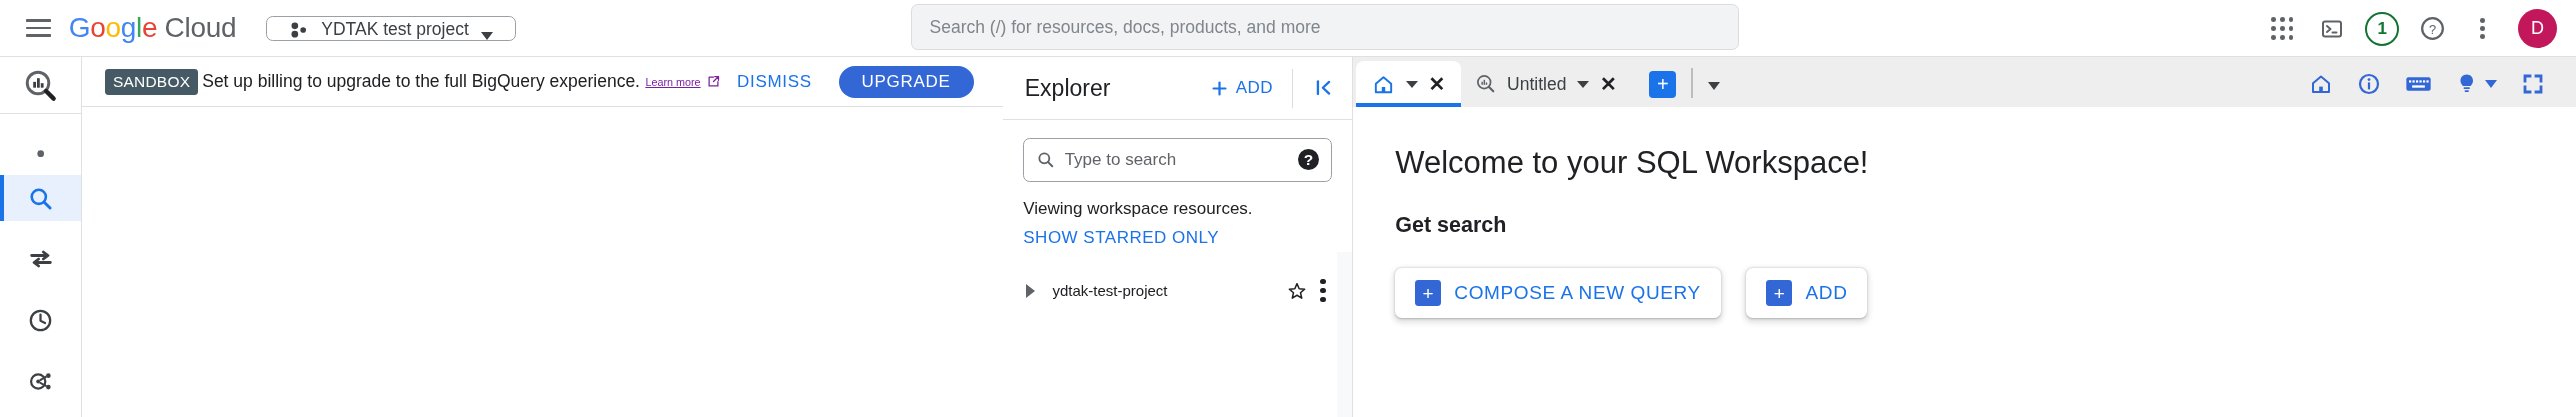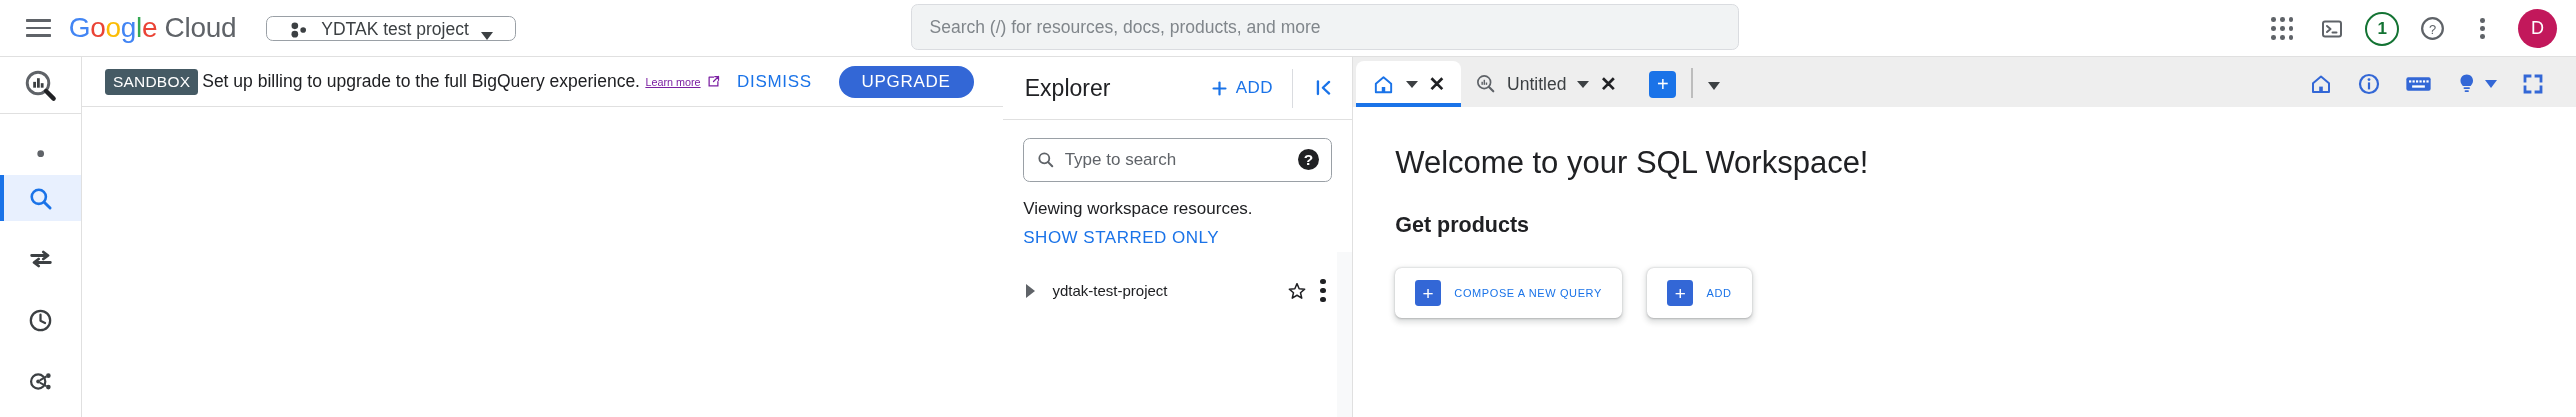--- a/index.html
+++ b/index.html
@@ -239,21 +239,21 @@
     background: #fff; border-radius: 6.7px;
     box-shadow: 0 0.7px 2px rgba(60,64,67,.3), 0 2.7px 5.4px 2px rgba(60,64,67,.15);
     height: 50px; display: flex; align-items: center; gap: 13.5px;
     padding: 0 20px; cursor: pointer;
   }
   .cta-plus {
     width: 25.6px; height: 25.6px; background: #3367d6; border-radius: 3.4px;
     display: flex; align-items: center; justify-content: center;
     color: #fff; font-size: 19px; line-height: 1;
   }
-  .cta-label { font-size: 11px; color: #1a73e8; letter-spacing: 0.6px; }
+  .cta-label { font-size: 19px; color: #1a73e8; letter-spacing: 0.6px; }
 </style>
 </head>
 <body>
 
 <div class="topbar">
 
   <div class="hamburger">
     <i></i>
     <i></i>
     <i></i>
@@ -517,21 +517,21 @@
             <span class="tb-ic">
               <svg width="24" height="24" viewBox="0 0 24 24">
                 <path d="M4 9 V4 H9 M15 4 H20 V9 M20 15 V20 H15 M9 20 H4 V15" fill="none" stroke="#3367d6" stroke-width="2.8" stroke-linecap="square"></path>
               </svg>
             </span>
           </div>
         </div>
 
         <div class="content">
           <h1 class="welcome-h1">Welcome to your SQL Workspace!</h1>
-          <div class="get-started">Get products</div>
+          <div class="get-started">Get search</div>
           <div class="cta-row">
             <div class="cta">
               <span class="cta-plus">+</span>
               <span class="cta-label">COMPOSE A NEW QUERY</span>
             </div>
             <div class="cta">
               <span class="cta-plus">+</span>
               <span class="cta-label">ADD</span>
             </div>
           </div>

